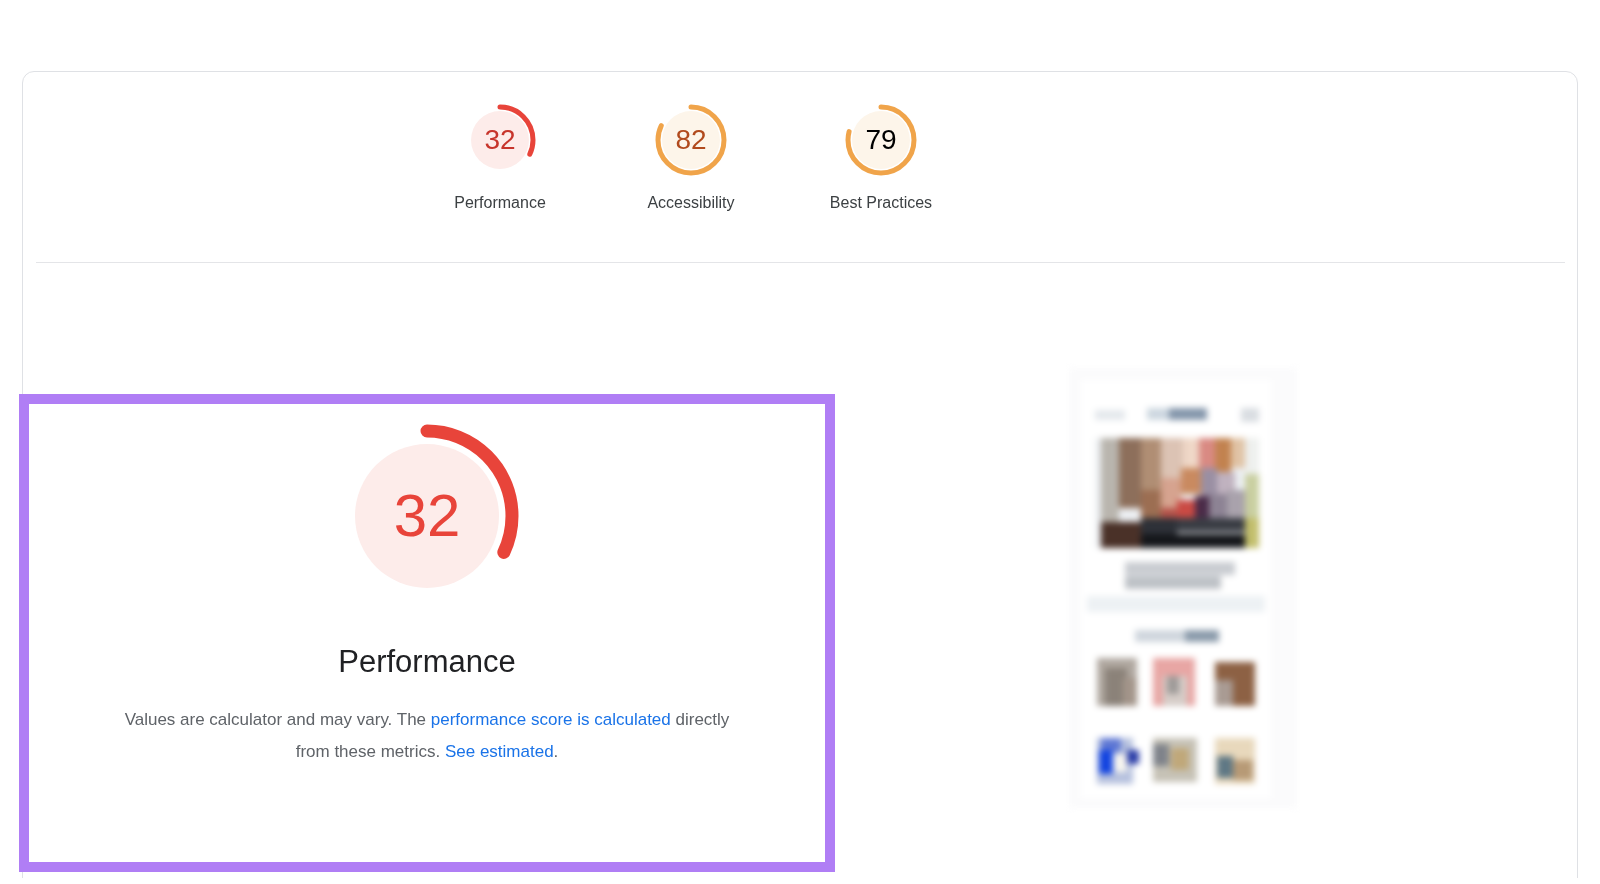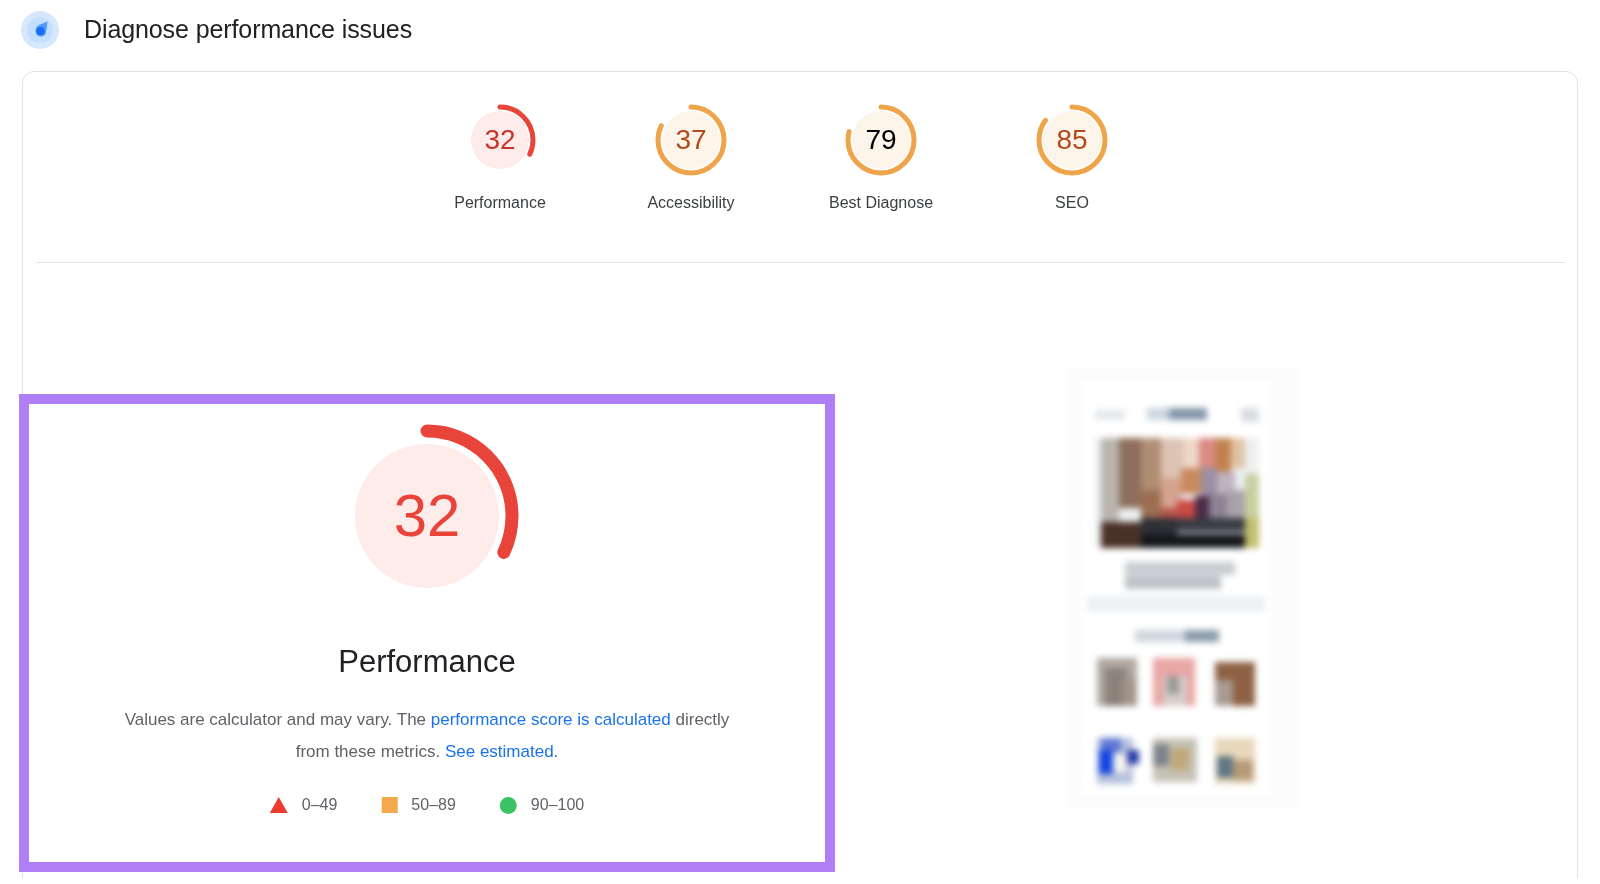--- a/index.html
+++ b/index.html
@@ -265,31 +265,20 @@
     width: 1556px;
     height: 6px;
     background: #ffffff;
   }
 </style>
 </head>
 <body>
 
 <div id="root">
 
-  <div class="header">
-    <span class="lh-logo">
-      <svg viewBox="0 0 40 40" width="40" height="40">
-        <circle cx="20" cy="20" r="19" fill="#d7e8fd"></circle>
-        <circle cx="20" cy="20" r="13" fill="#c4deff"></circle>
-        <path d="M27.5 11.5 L19.5 14.8 C15.6 16.4 14.2 21.2 16.7 24.4 C19.2 27.5 23.9 27.1 25.8 23.6 L27.5 11.5 Z" fill="#4b9bff"></path>
-        <circle cx="20.5" cy="21.2" r="4.1" fill="#1b6ef3"></circle>
-      </svg>
-    </span>
-    <div class="header-title">Diagnose performance issues</div>
-  </div>
 
   <div class="report-card">
 
     <div class="score-scale">
 
       <div class="gauge-wrap" style="left:397px;">
         <div class="gauge-sm">
           <svg viewBox="0 0 80 80">
             <circle cx="40" cy="40" r="29" fill="#fdecea"></circle>
             <circle cx="40" cy="40" r="33" fill="none" stroke="#e8443a" stroke-width="5" stroke-linecap="round" stroke-dasharray="66.4 207.3" transform="rotate(-90 40 40)"></circle>
@@ -298,46 +287,36 @@
         </div>
         <div class="gauge-label">Performance</div>
       </div>
 
       <div class="gauge-wrap" style="left:588px;">
         <div class="gauge-sm">
           <svg viewBox="0 0 80 80">
             <circle cx="40" cy="40" r="29" fill="#fdf5ea"></circle>
             <circle cx="40" cy="40" r="33" fill="none" stroke="#f0a44a" stroke-width="5" stroke-linecap="round" stroke-dasharray="170.1 103.6" transform="rotate(-90 40 40)"></circle>
           </svg>
-          <div class="gval" style="color:#b14a1d;">37</div>
+          <div class="gval" style="color:#b14a1d;">82</div>
         </div>
         <div class="gauge-label">Accessibility</div>
       </div>
 
       <div class="gauge-wrap" style="left:778px;">
         <div class="gauge-sm">
           <svg viewBox="0 0 80 80">
             <circle cx="40" cy="40" r="29" fill="#fdf5ea"></circle>
             <circle cx="40" cy="40" r="33" fill="none" stroke="#f0a44a" stroke-width="5" stroke-linecap="round" stroke-dasharray="163.8 109.9" transform="rotate(-90 40 40)"></circle>
           </svg>
           <div class="gval" style="color:#000000;">79</div>
         </div>
-        <div class="gauge-label">Best Diagnose</div>
-      </div>
-
-      <div class="gauge-wrap" style="left:969px;">
-        <div class="gauge-sm">
-          <svg viewBox="0 0 80 80">
-            <circle cx="40" cy="40" r="29" fill="#fdf5ea"></circle>
-            <circle cx="40" cy="40" r="33" fill="none" stroke="#f0a44a" stroke-width="5" stroke-linecap="round" stroke-dasharray="176.3 97.4" transform="rotate(-90 40 40)"></circle>
-          </svg>
-          <div class="gval" style="color:#b14a1d;">85</div>
-        </div>
-        <div class="gauge-label">SEO</div>
-      </div>
+        <div class="gauge-label">Best Practices</div>
+      </div>
+
 
     </div>
 
     <div class="divider"></div>
 
     <div class="thumb">
       <div class="thumb-inner">
 
         <div class="tb tb-navbar"></div>
         <div class="tb tb-n1"></div>
@@ -416,34 +395,20 @@
         </svg>
         <div class="bval">32</div>
       </div>
 
       <div class="big-title">Performance</div>
 
       <div class="big-desc">
         <span>Values are calculator and may vary. The </span><a href="#">performance score is calculated</a><span> directly from these metrics. </span><a href="#">See estimated</a><span>.</span>
       </div>
 
-      <div class="legend">
-        <div class="legend-item">
-          <span class="sw-tri"></span>
-          <span>0–49</span>
-        </div>
-        <div class="legend-item">
-          <span class="sw-sq"></span>
-          <span>50–89</span>
-        </div>
-        <div class="legend-item">
-          <span class="sw-cir"></span>
-          <span>90–100</span>
-        </div>
-      </div>
 
     </div>
 
   </div>
 
   <div class="bottom-edge"></div>
 
 </div>
 
 </body></html>

